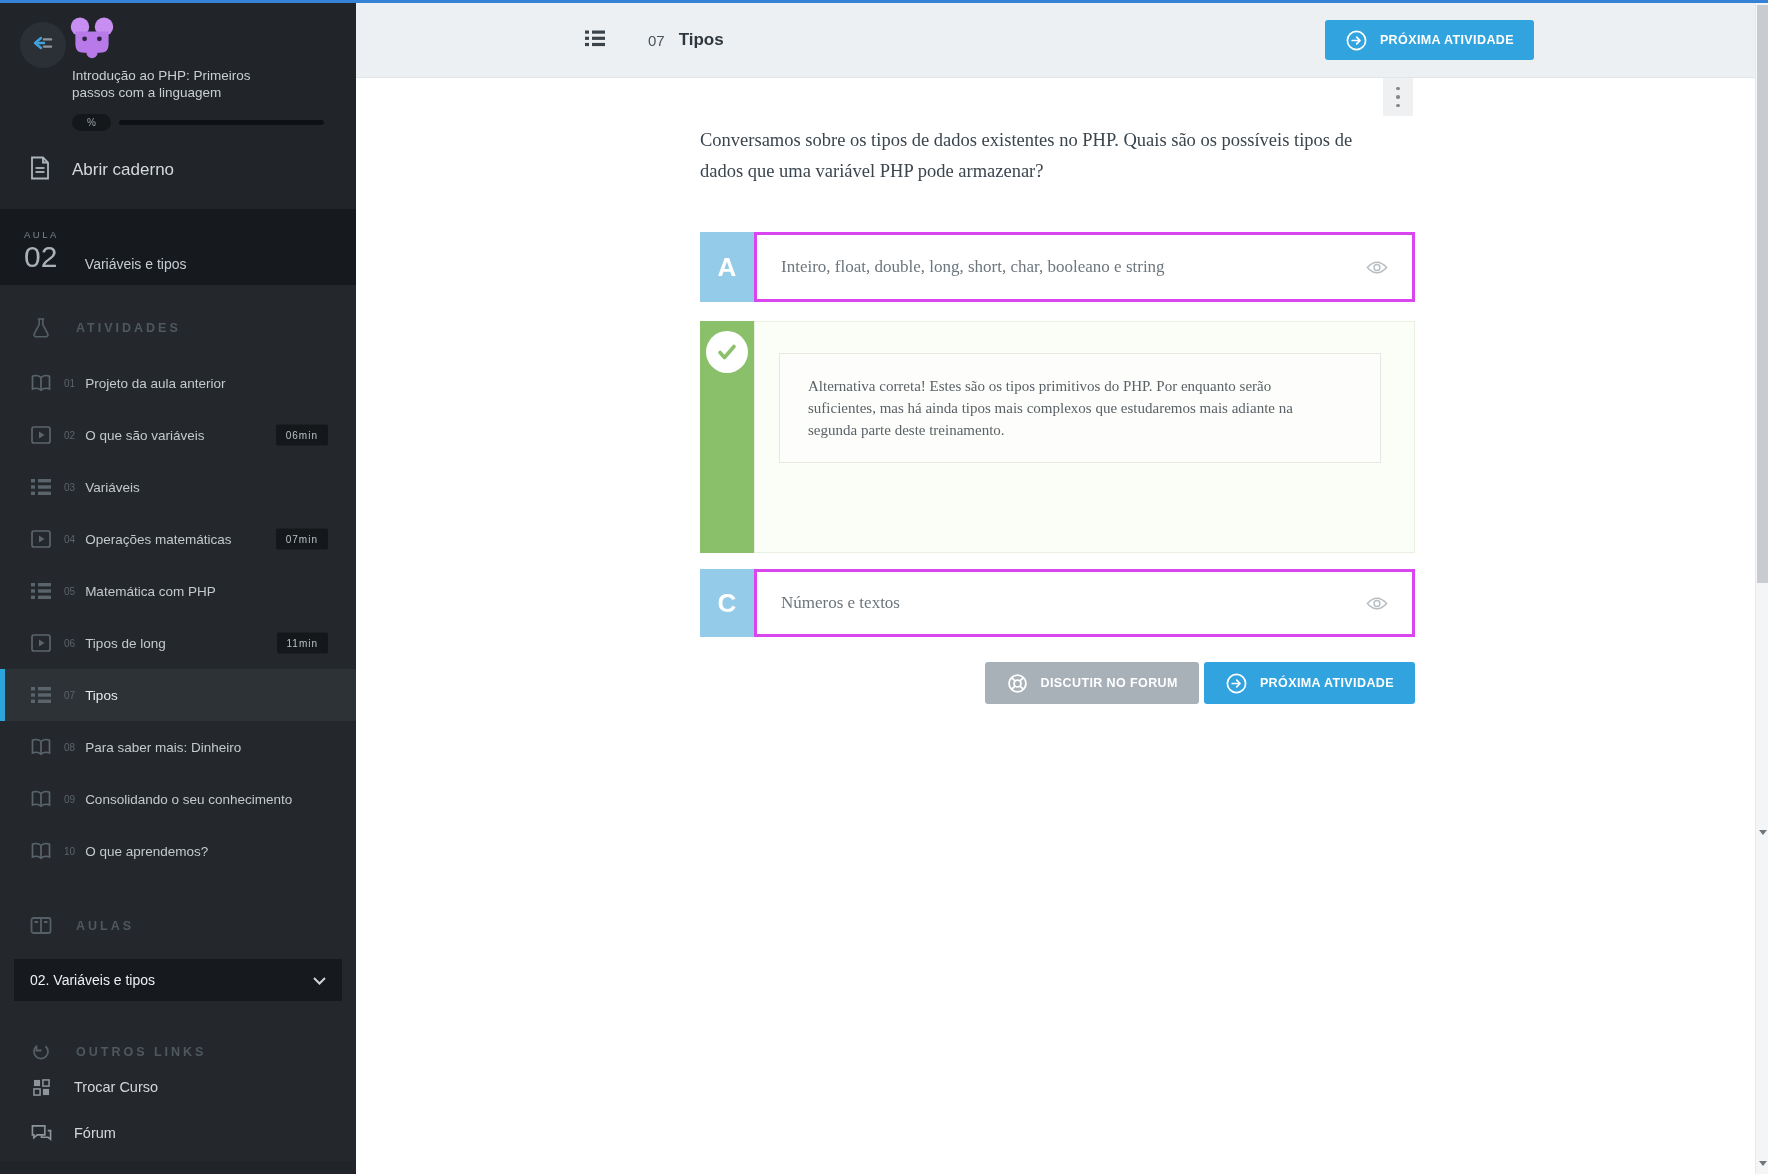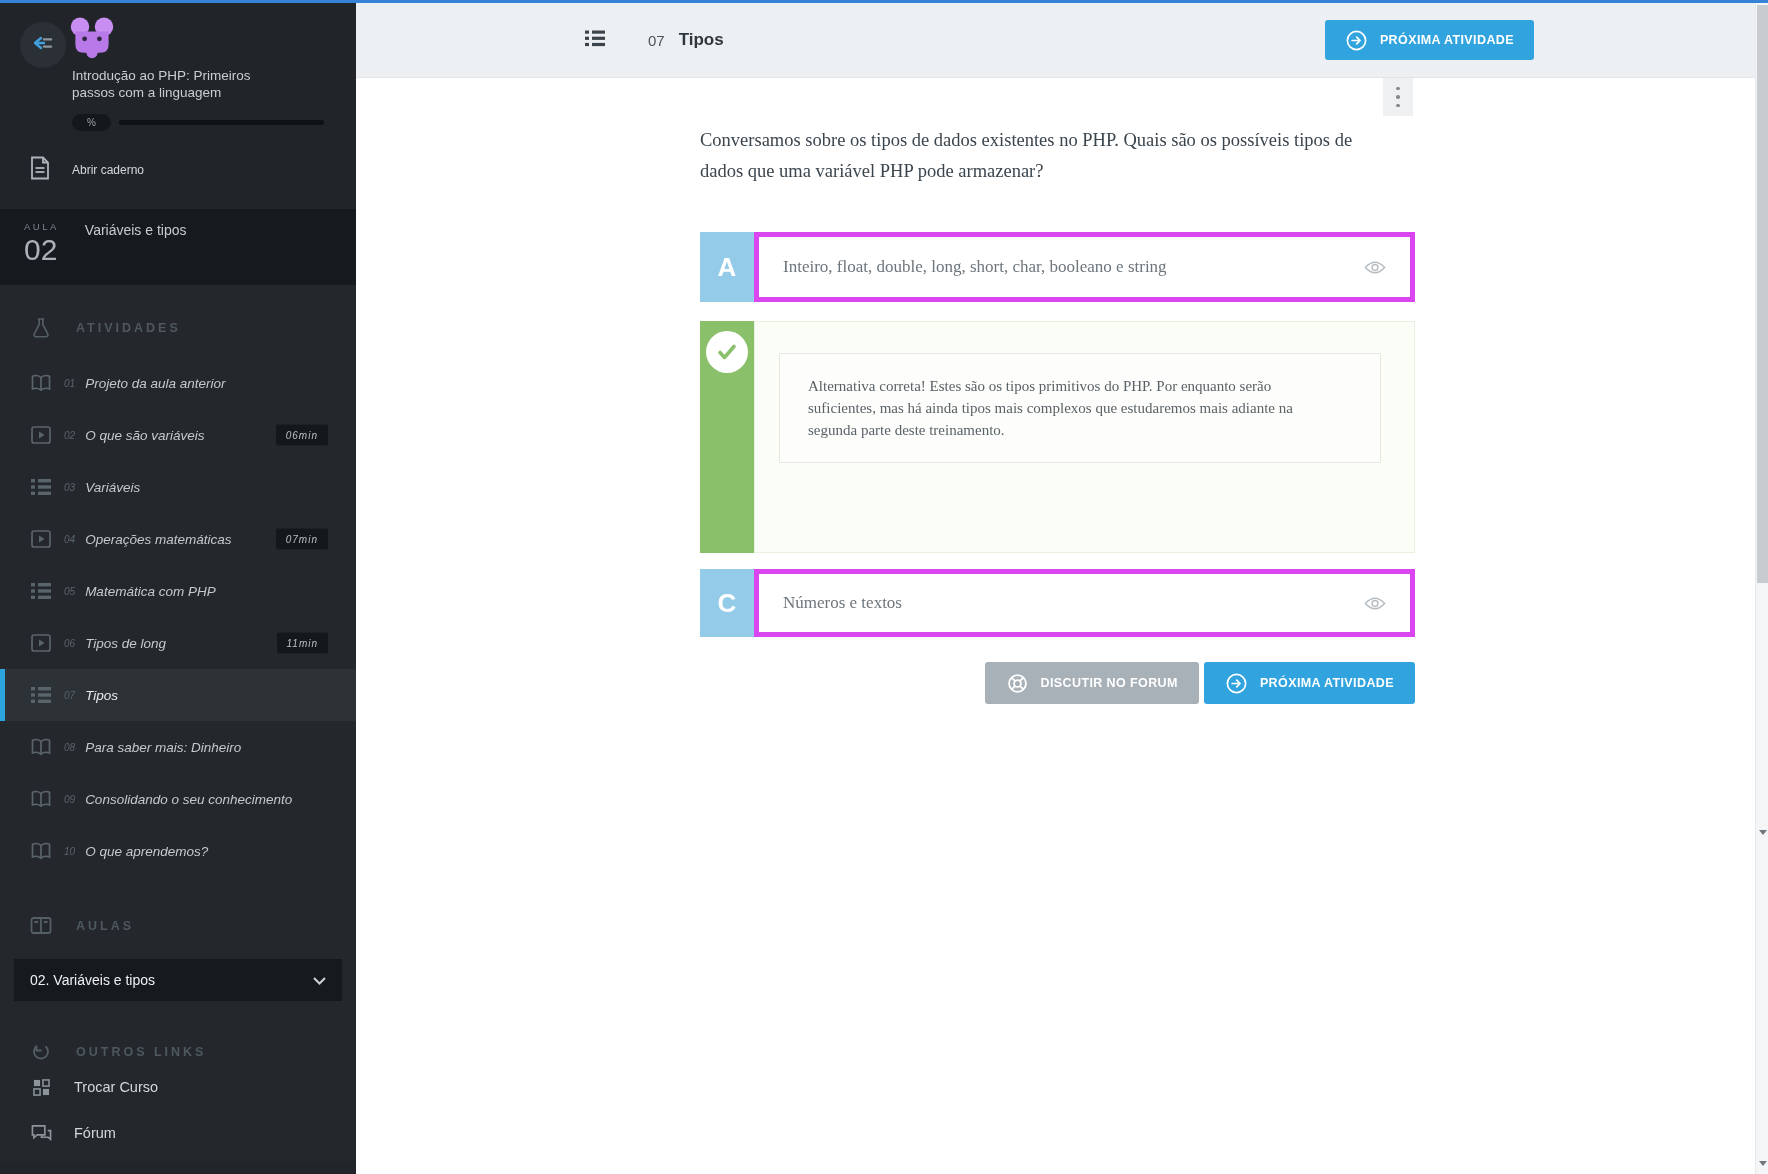--- a/index.html
+++ b/index.html
@@ -13,35 +13,35 @@
   .back-btn { position:absolute; left:20px; top:22px; width:46px; height:46px; border-radius:50%;
               background:#2a3036; display:flex; align-items:center; justify-content:center; cursor:pointer; }
   .logo { position:absolute; left:68px; top:14px; }
   .sb-course { margin-left:52px; padding-top:42px; }
   .course-title { font-size:13.5px; line-height:17px; color:#c9ced2; width:210px; }
   .progress-row { display:flex; align-items:center; margin-top:13px; width:252px; }
   .pct-pill { background:#15181b; color:#9aa2a8; font-size:10px; padding:3px 15px; border-radius:10px; }
   .pbar { flex:1; height:5px; background:#0f1215; border-radius:3px; margin-left:8px; }
 
   .open-notebook { display:flex; align-items:center; height:78px; padding-left:30px; background:#212529; cursor:pointer; }
-  .open-notebook .lbl { font-size:12px; color:#d4d8db; margin-left:22px; }
-
-  .lesson-badge { background:#16191d; padding:13px 0 13px 24px; display:flex; align-items:flex-start; height:76px; }
+  .open-notebook .lbl { font-size:17px; color:#d4d8db; margin-left:22px; }
+
+  .lesson-badge { background:#16191d; padding:13px 0 13px 24px; display:flex; align-items:flex-end; height:76px; }
   .lb-left { display:flex; flex-direction:column; line-height:1; }
   .lb-aula { font-size:9.5px; letter-spacing:2.5px; color:#7d868d; }
   .lb-num { font-size:30px; font-weight:300; color:#aab2b8; margin-top:3px; }
   .lb-title { font-size:14px; color:#c6ccd0; margin-left:26px; }
 
   .activities { background:#24282c; padding:26px 0 14px 0; }
   .section-header { display:flex; align-items:center; padding-left:30px; height:34px; }
   .section-header .sh-lbl { font-size:12.5px; letter-spacing:3px; color:#4e585f; margin-left:24px; font-weight:bold; }
   .section-header .ic { color:#555f66; width:22px; display:flex; justify-content:center; }
 
   .act-list { list-style:none; margin-top:12px; }
-  .act-item { position:relative; display:flex; align-items:center; height:52px; padding-left:30px; cursor:pointer;font-style:italic; }
+  .act-item { position:relative; display:flex; align-items:center; height:52px; padding-left:30px; cursor:pointer; }
   .act-item .ic { color:#5a646b; width:22px; display:flex; justify-content:center; flex:none; }
   .act-num { font-size:10px; color:#5a646b; margin:0 10px 0 12px; flex:none; }
   .act-lbl { font-size:13.5px; color:#c3c9cd; }
   .act-badge { position:absolute; right:28px; top:50%; transform:translateY(-50%); background:#15181b;
                color:#b9c0c5; font-size:10px; letter-spacing:1px; padding:5px 10px; border-radius:2px; }
   .act-item.active { background:#2d3237; }
   .act-item.active::before { content:""; position:absolute; left:0; top:0; bottom:0; width:5px; background:#2da4de; }
   .act-item.active .act-lbl { color:#e8ecef; }
 
   .aulas-wrap { background:#24282c; padding:18px 0 20px 0; }
@@ -74,21 +74,21 @@
            display:flex; flex-direction:column; align-items:center; justify-content:center; gap:5px; cursor:pointer; }
   .kebab i { width:3.5px; height:3.5px; border-radius:50%; background:#82898f; }
 
   .main { padding:47px 0 0 344px; }
   .question { width:668px; font-family:"Liberation Serif",serif; font-size:18.5px; line-height:31px; color:#3b454e; }
   .options { width:715px; margin-top:45px; }
 
   .opt { display:flex; margin-bottom:19px; }
   .letter-cell { width:54px; flex:none; background:#93cbe9; color:#fff; display:flex; align-items:center;
                  justify-content:center; font-size:26px; font-weight:bold; }
-  .opt-body { flex:1; border:5px solid #d946ef; background:#fff; display:flex; align-items:center;
+  .opt-body { flex:1; border:3px solid #d946ef; background:#fff; display:flex; align-items:center;
               padding:0 24px; min-height:70px; }
   .opt-text { font-family:"Liberation Serif",serif; font-size:17px; color:#6d767d; }
   .eye { margin-left:auto; display:flex; color:#b6bdc2; flex:none; cursor:pointer; }
 
   .opt-correct { display:flex; margin-bottom:16px; min-height:232px; }
   .check-cell { width:54px; flex:none; background:#8ac06a; position:relative; }
   .check-circle { position:absolute; top:10px; left:50%; transform:translateX(-50%); width:42px; height:42px;
                   border-radius:50%; background:#fff; display:flex; align-items:center; justify-content:center; }
   .correct-body { flex:1; background:#fbfdf7; border:1px solid #e9f0df; padding:17px 24px 26px 24px; }
   .ans-row { display:flex; align-items:flex-start; }

